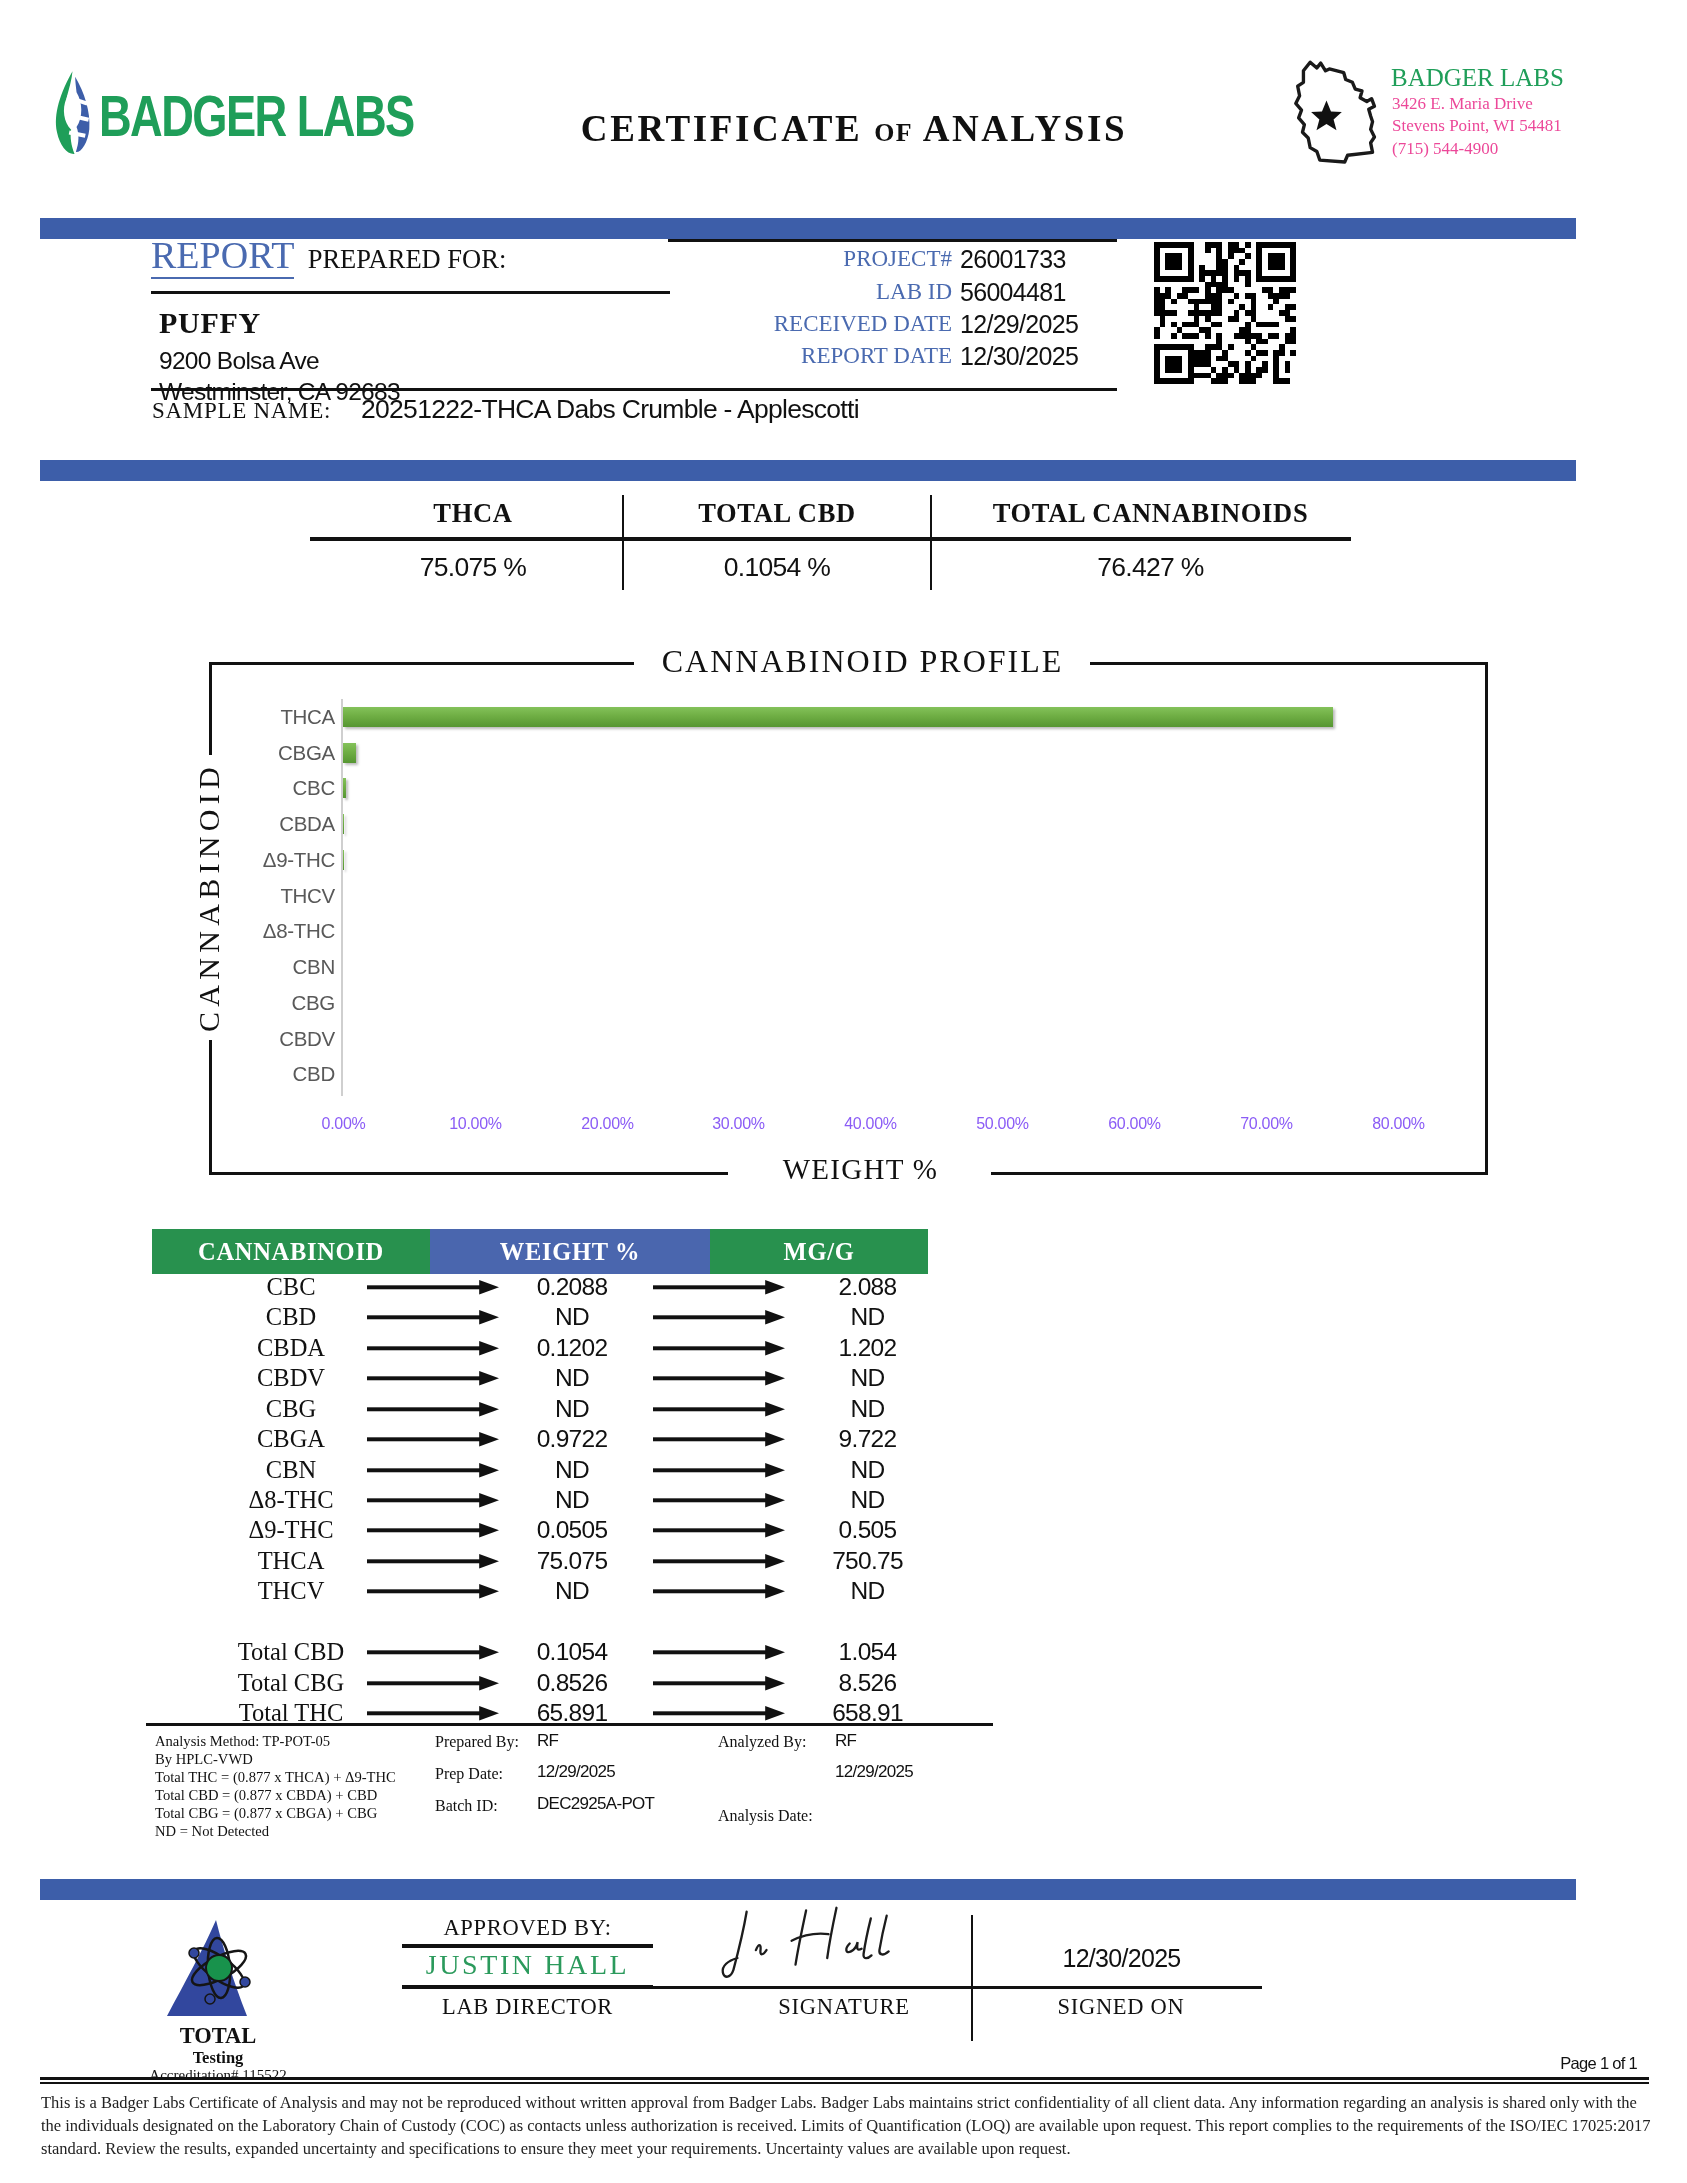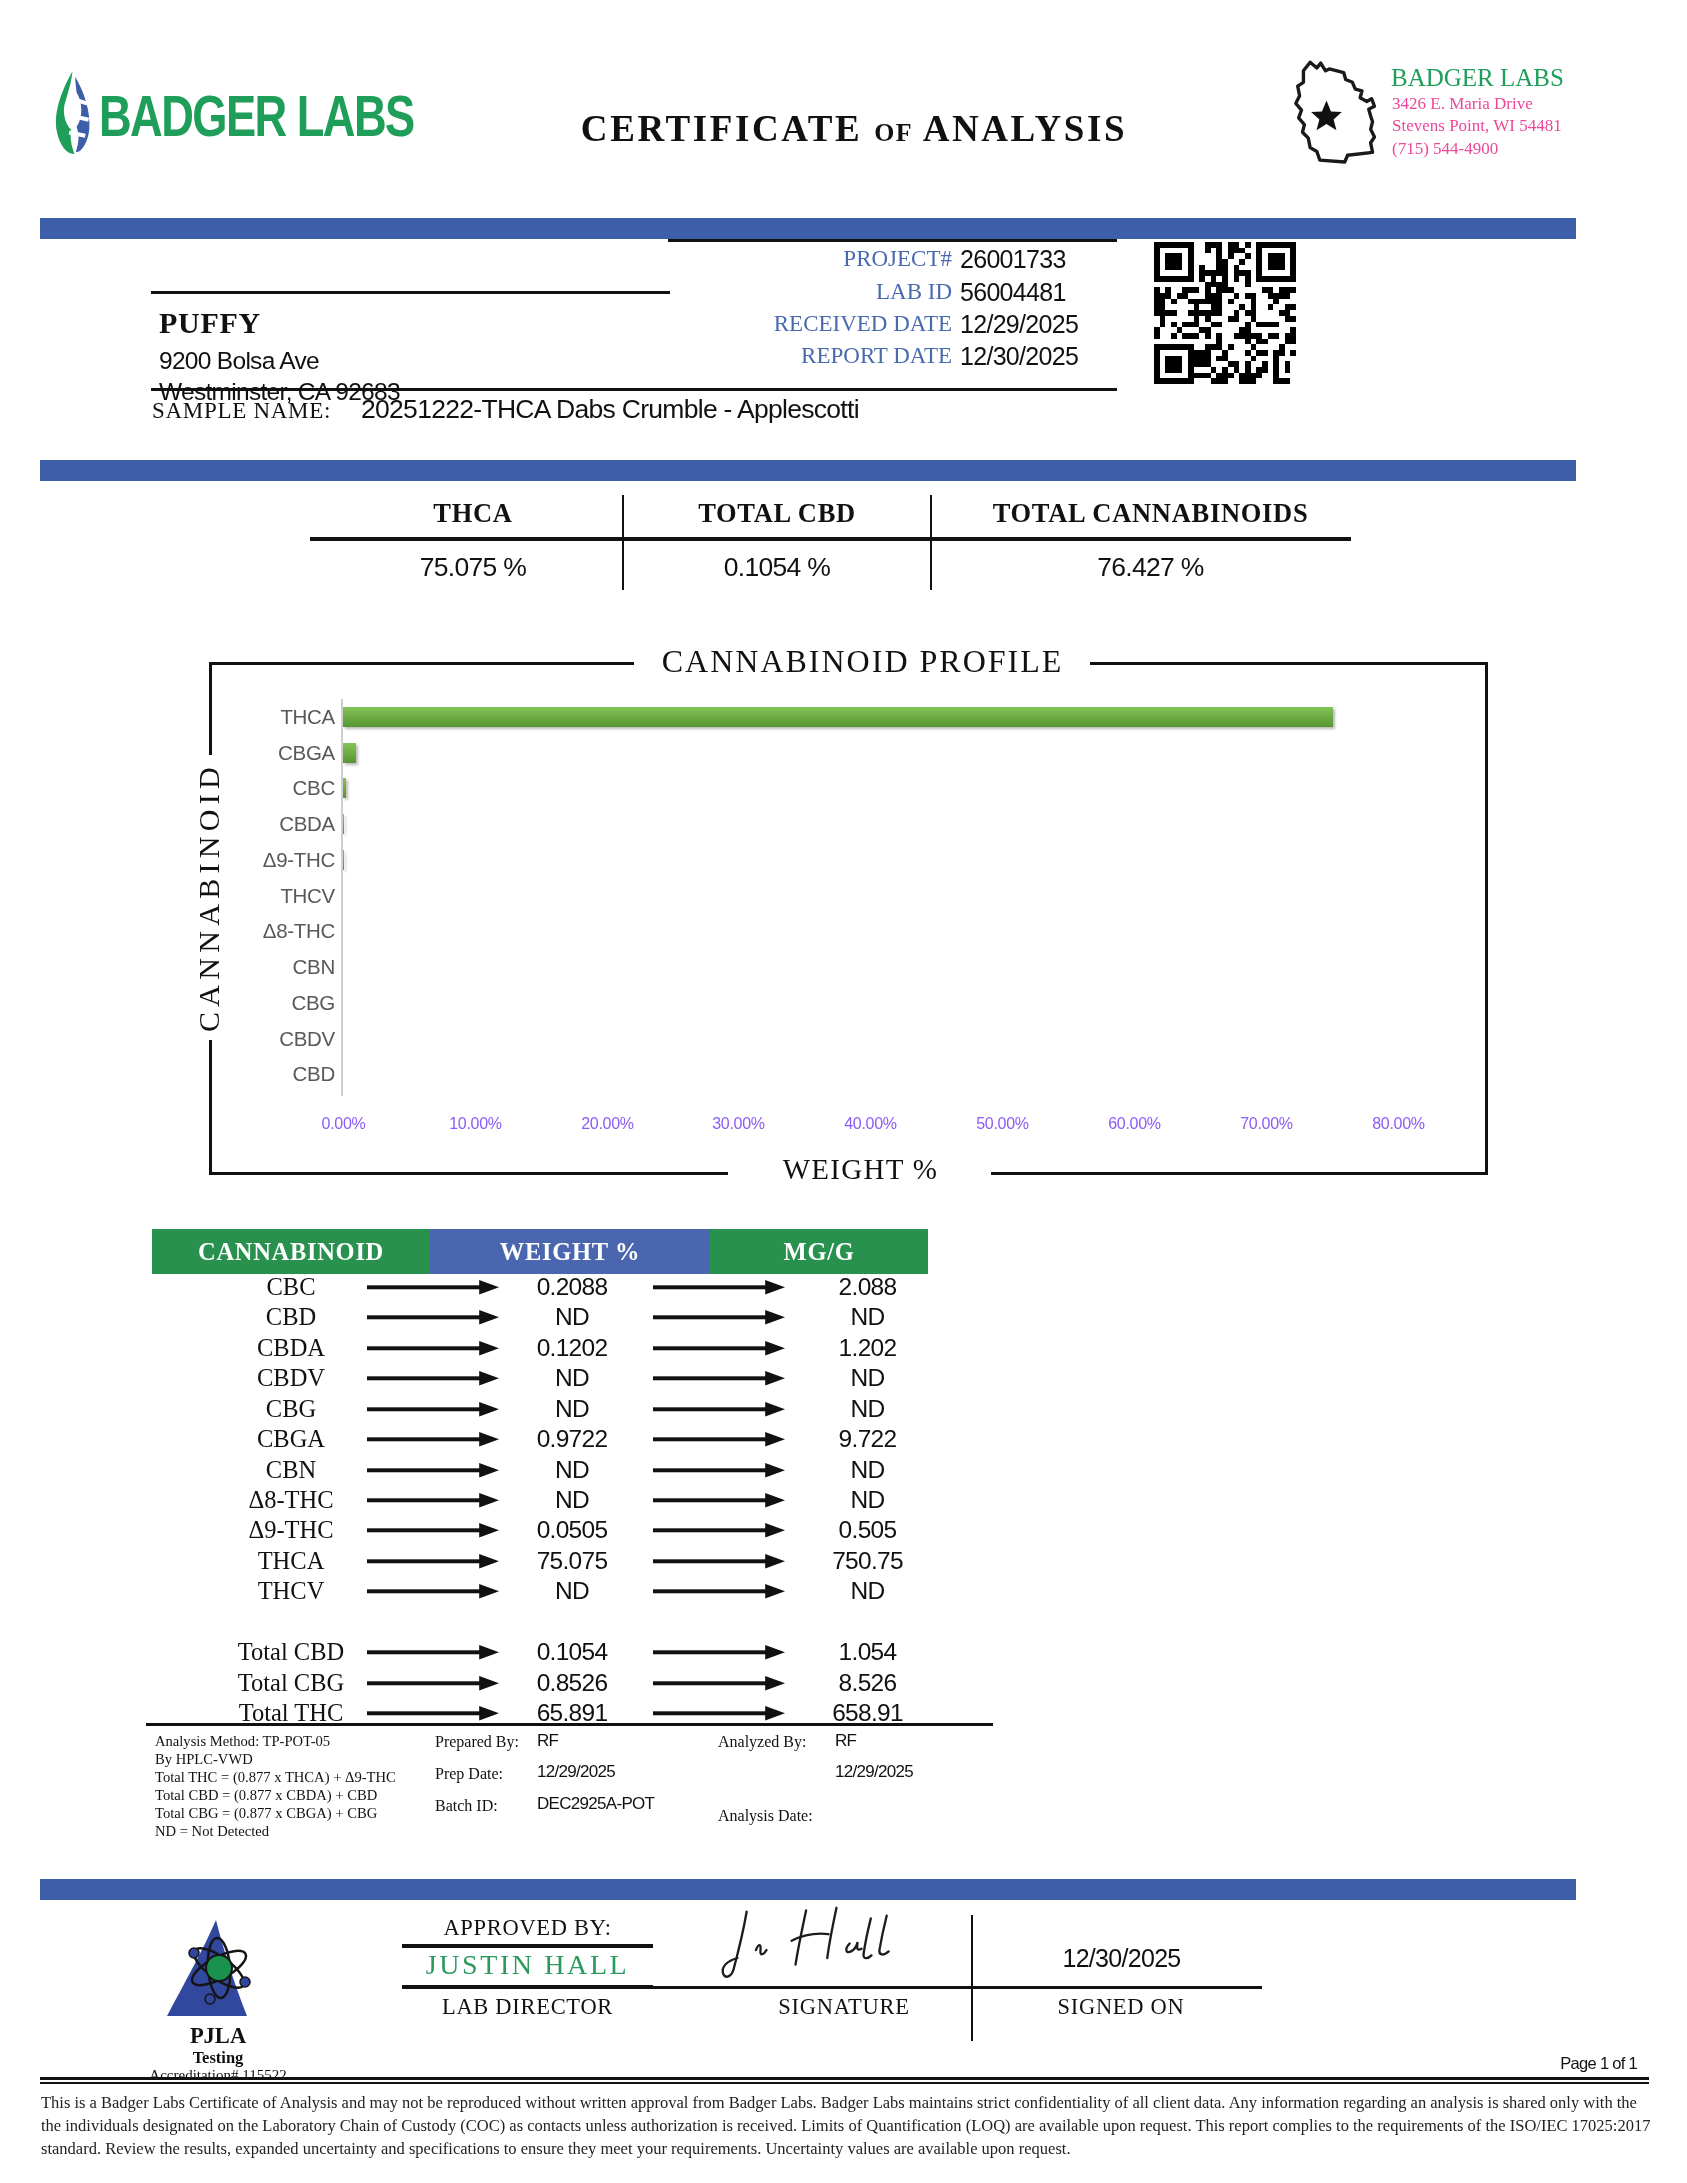--- a/index.html
+++ b/index.html
@@ -128,20 +128,24 @@
     <path fill="#ffffff" stroke="#1a1a1a" stroke-width="3.5" stroke-linejoin="round" d="M14,13 L21,4 L28,10 L32,5 L37,13 L41,11 L56,15 L58,22 L65,25 L68,32 L75,34 L73,41 L80,45 L85,42 L88,50 L82,53 L84,60 L86,66 L84,74 L88,82 L84,88 L86,98 L60,101 L57,108 L31,106 L28,97 L21,93 L19,83 L13,77 L15,69 L9,62 L12,54 L6,47 L10,39 L8,29 L14,25 Z"></path>
     <polygon fill="#111" points="38,44 42.7,55.4 54,56 45.4,63.6 48.4,75 38,68.4 27.6,75 30.6,63.6 22,56 33.3,55.4"></polygon>
   </svg>
   <div class="lab-name">BADGER LABS</div>
   <div class="lab-addr" style="top:94px;">3426 E. Maria Drive</div>
   <div class="lab-addr" style="top:116px;">Stevens Point, WI 54481</div>
   <div class="lab-addr" style="top:139px;">(715) 544-4900</div>
 
   <div class="band" style="top:218px;"></div>
 
+  <div class="rp-title">
+    <span class="rp">REPORT</span>
+    <span class="pf">PREPARED FOR:</span>
+  </div>
   <div class="hline" style="left:151px;top:291px;width:519px;height:2.6px;"></div>
   <div class="hline" style="left:668px;top:239px;width:449px;height:2.6px;"></div>
 
   <div class="client-name">PUFFY</div>
   <div class="client-line sans" style="top:347px;">9200 Bolsa Ave</div>
   <div class="client-line sans" style="top:378px;">Westminster, CA 92683</div>
 
   <div class="field-row" style="top:246px;">
     <div class="flabel">PROJECT#</div>
     <div class="fvalue sans">26001733</div>
@@ -1076,21 +1080,21 @@
     <g stroke="#151515" stroke-width="2.5" fill="none">
       <ellipse cx="66" cy="50" rx="30" ry="11" transform="rotate(-28 66 50)"></ellipse>
       <ellipse cx="66" cy="50" rx="30" ry="11" transform="rotate(36 66 50)"></ellipse>
       <ellipse cx="66" cy="50" rx="30" ry="11" transform="rotate(86 66 50)"></ellipse>
     </g>
     <circle cx="66" cy="50" r="13" fill="#18924c" stroke="#151515" stroke-width="2"></circle>
     <circle cx="41" cy="35" r="5" fill="#32479e" stroke="#151515" stroke-width="1.5"></circle>
     <circle cx="92" cy="64" r="5" fill="#32479e" stroke="#151515" stroke-width="1.5"></circle>
     <circle cx="57" cy="81" r="5" fill="#32479e" stroke="#151515" stroke-width="1.5"></circle>
   </svg>
-  <div class="pjla-org">PJLA</div>
+  <div class="pjla-org">TOTAL</div>
   <div class="pjla-sub">Testing</div>
   <div class="pjla-acc">Accreditation# 115522</div>
 
   <div class="app-label" style="left:397px;top:1915px;width:261px;">APPROVED BY:</div>
   <div class="hline" style="left:402px;top:1944px;width:251px;height:4px;"></div>
   <div class="approver">JUSTIN HALL</div>
   <div class="hline" style="left:402px;top:1985px;width:251px;height:4px;"></div>
   <div class="app-label" style="left:397px;top:1994px;width:261px;">LAB DIRECTOR</div>
 
   <svg class="abs" style="left:707px;top:1893px;" width="218" height="93" viewBox="0 0 330 140" stroke="#1c1c1c" stroke-width="3.5" fill="none" stroke-linecap="round">

